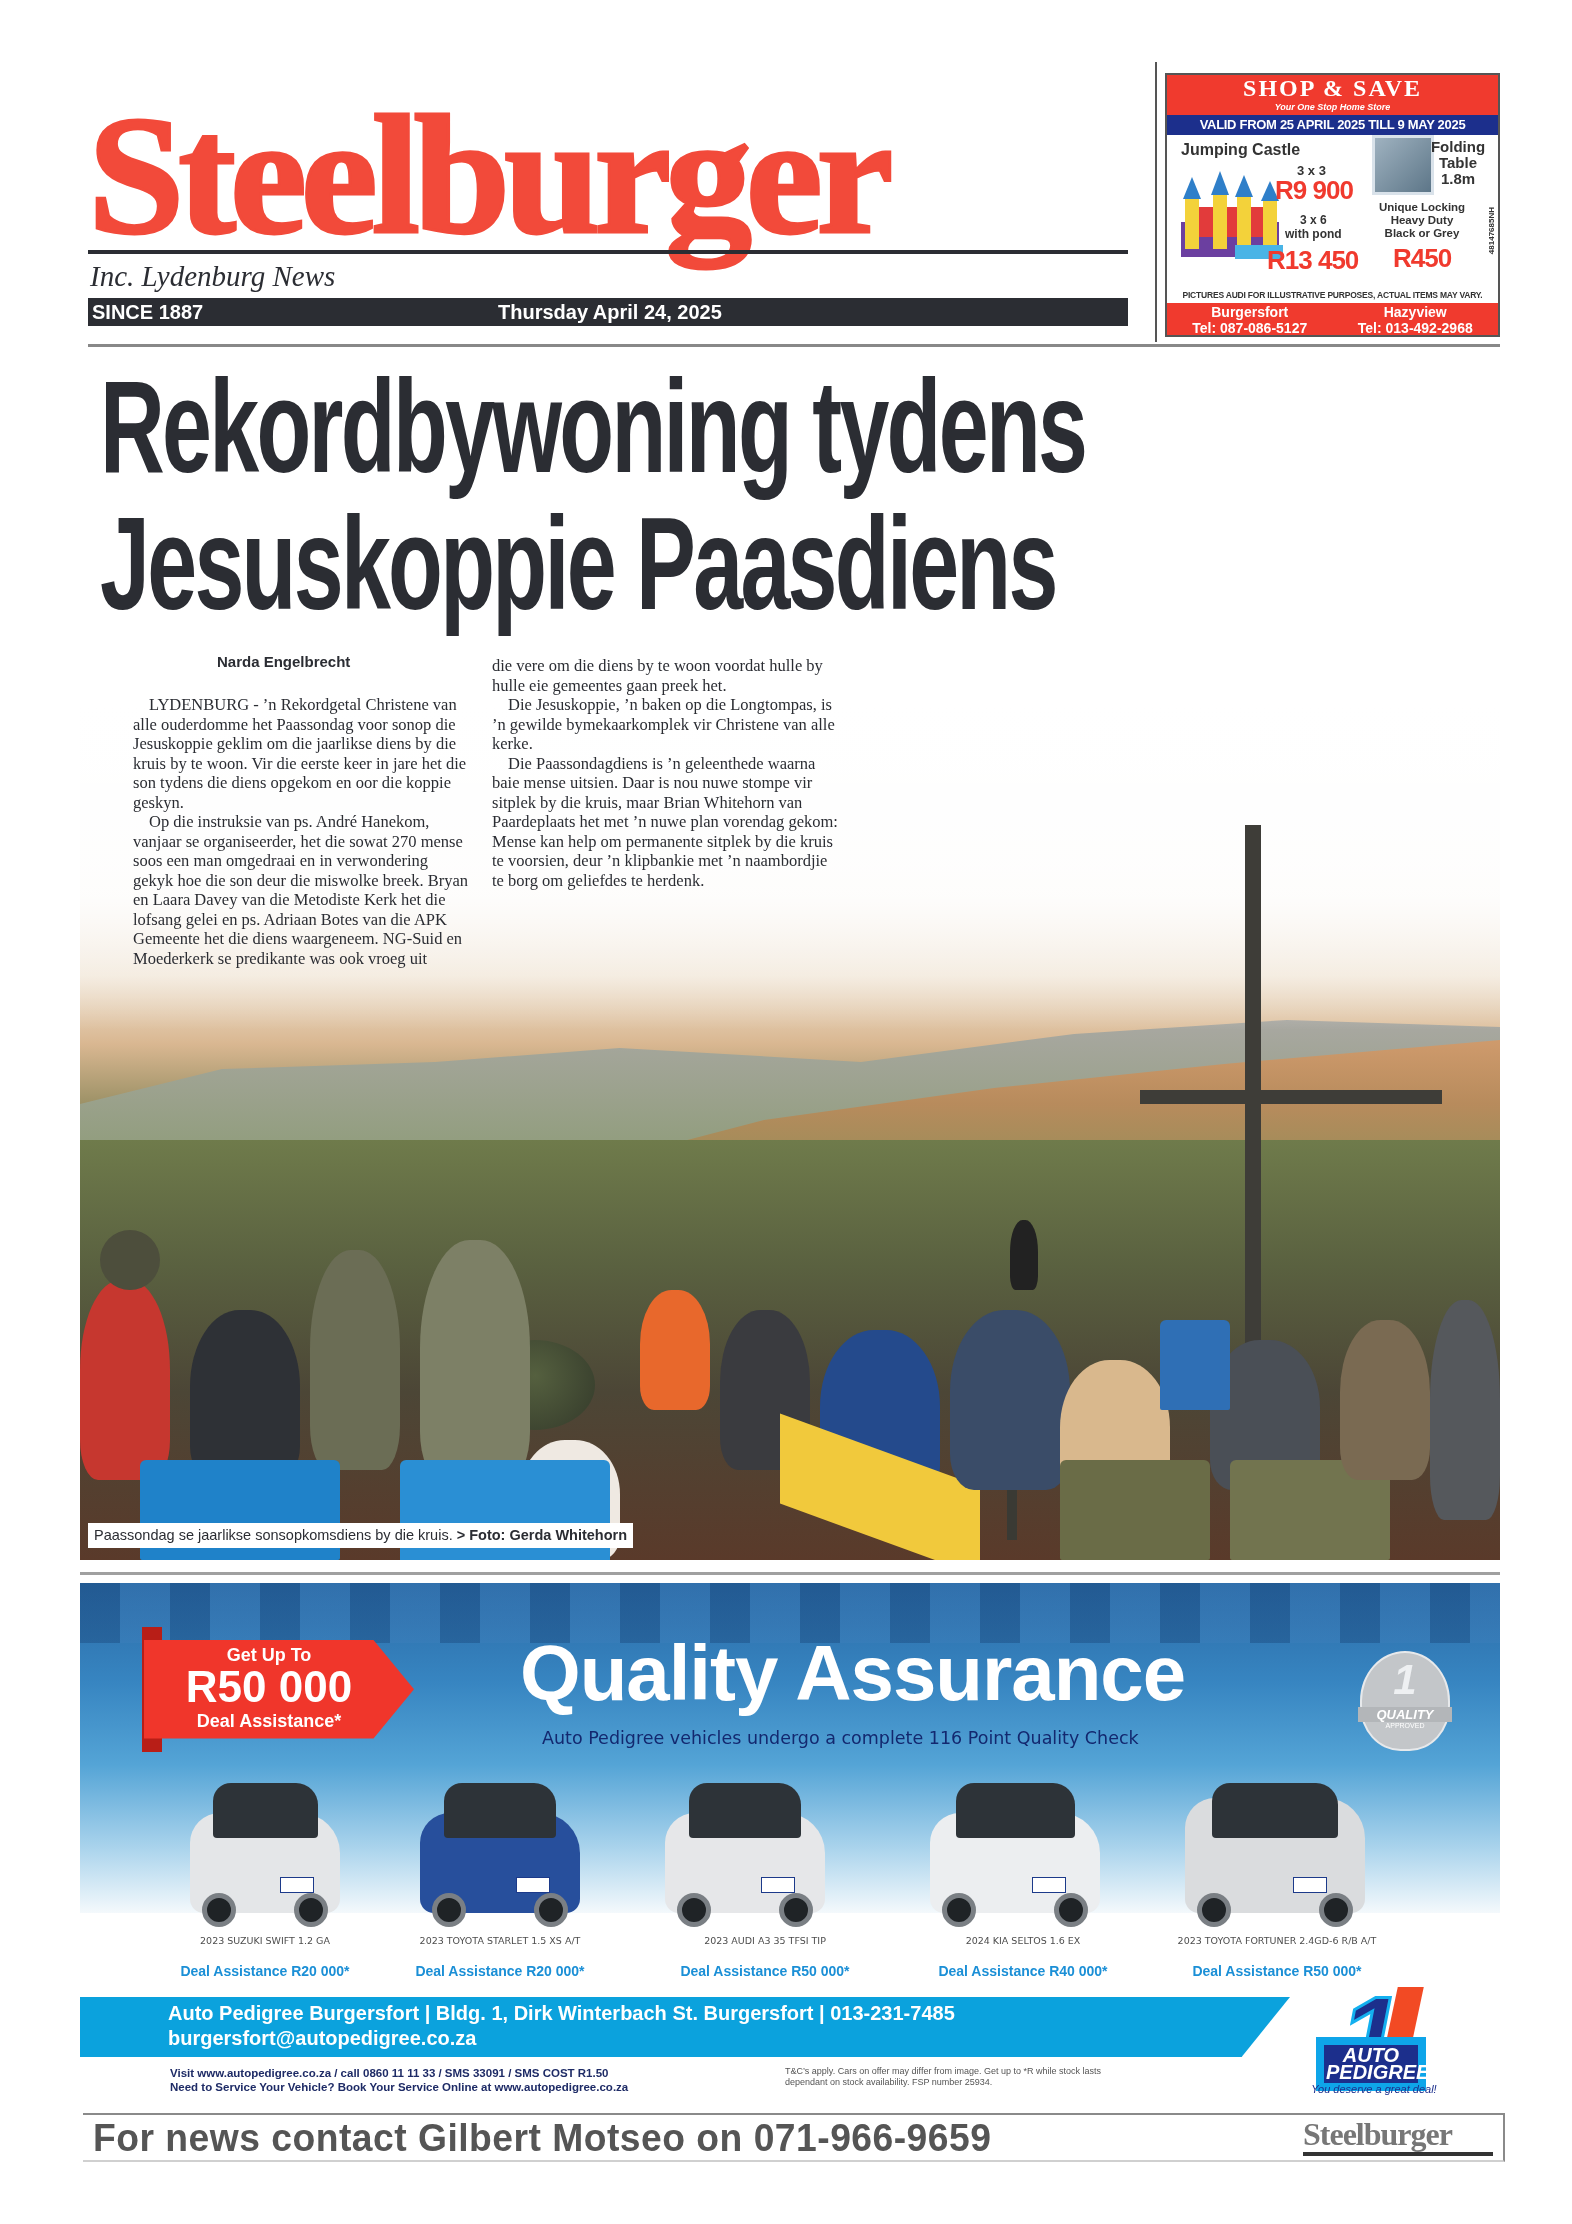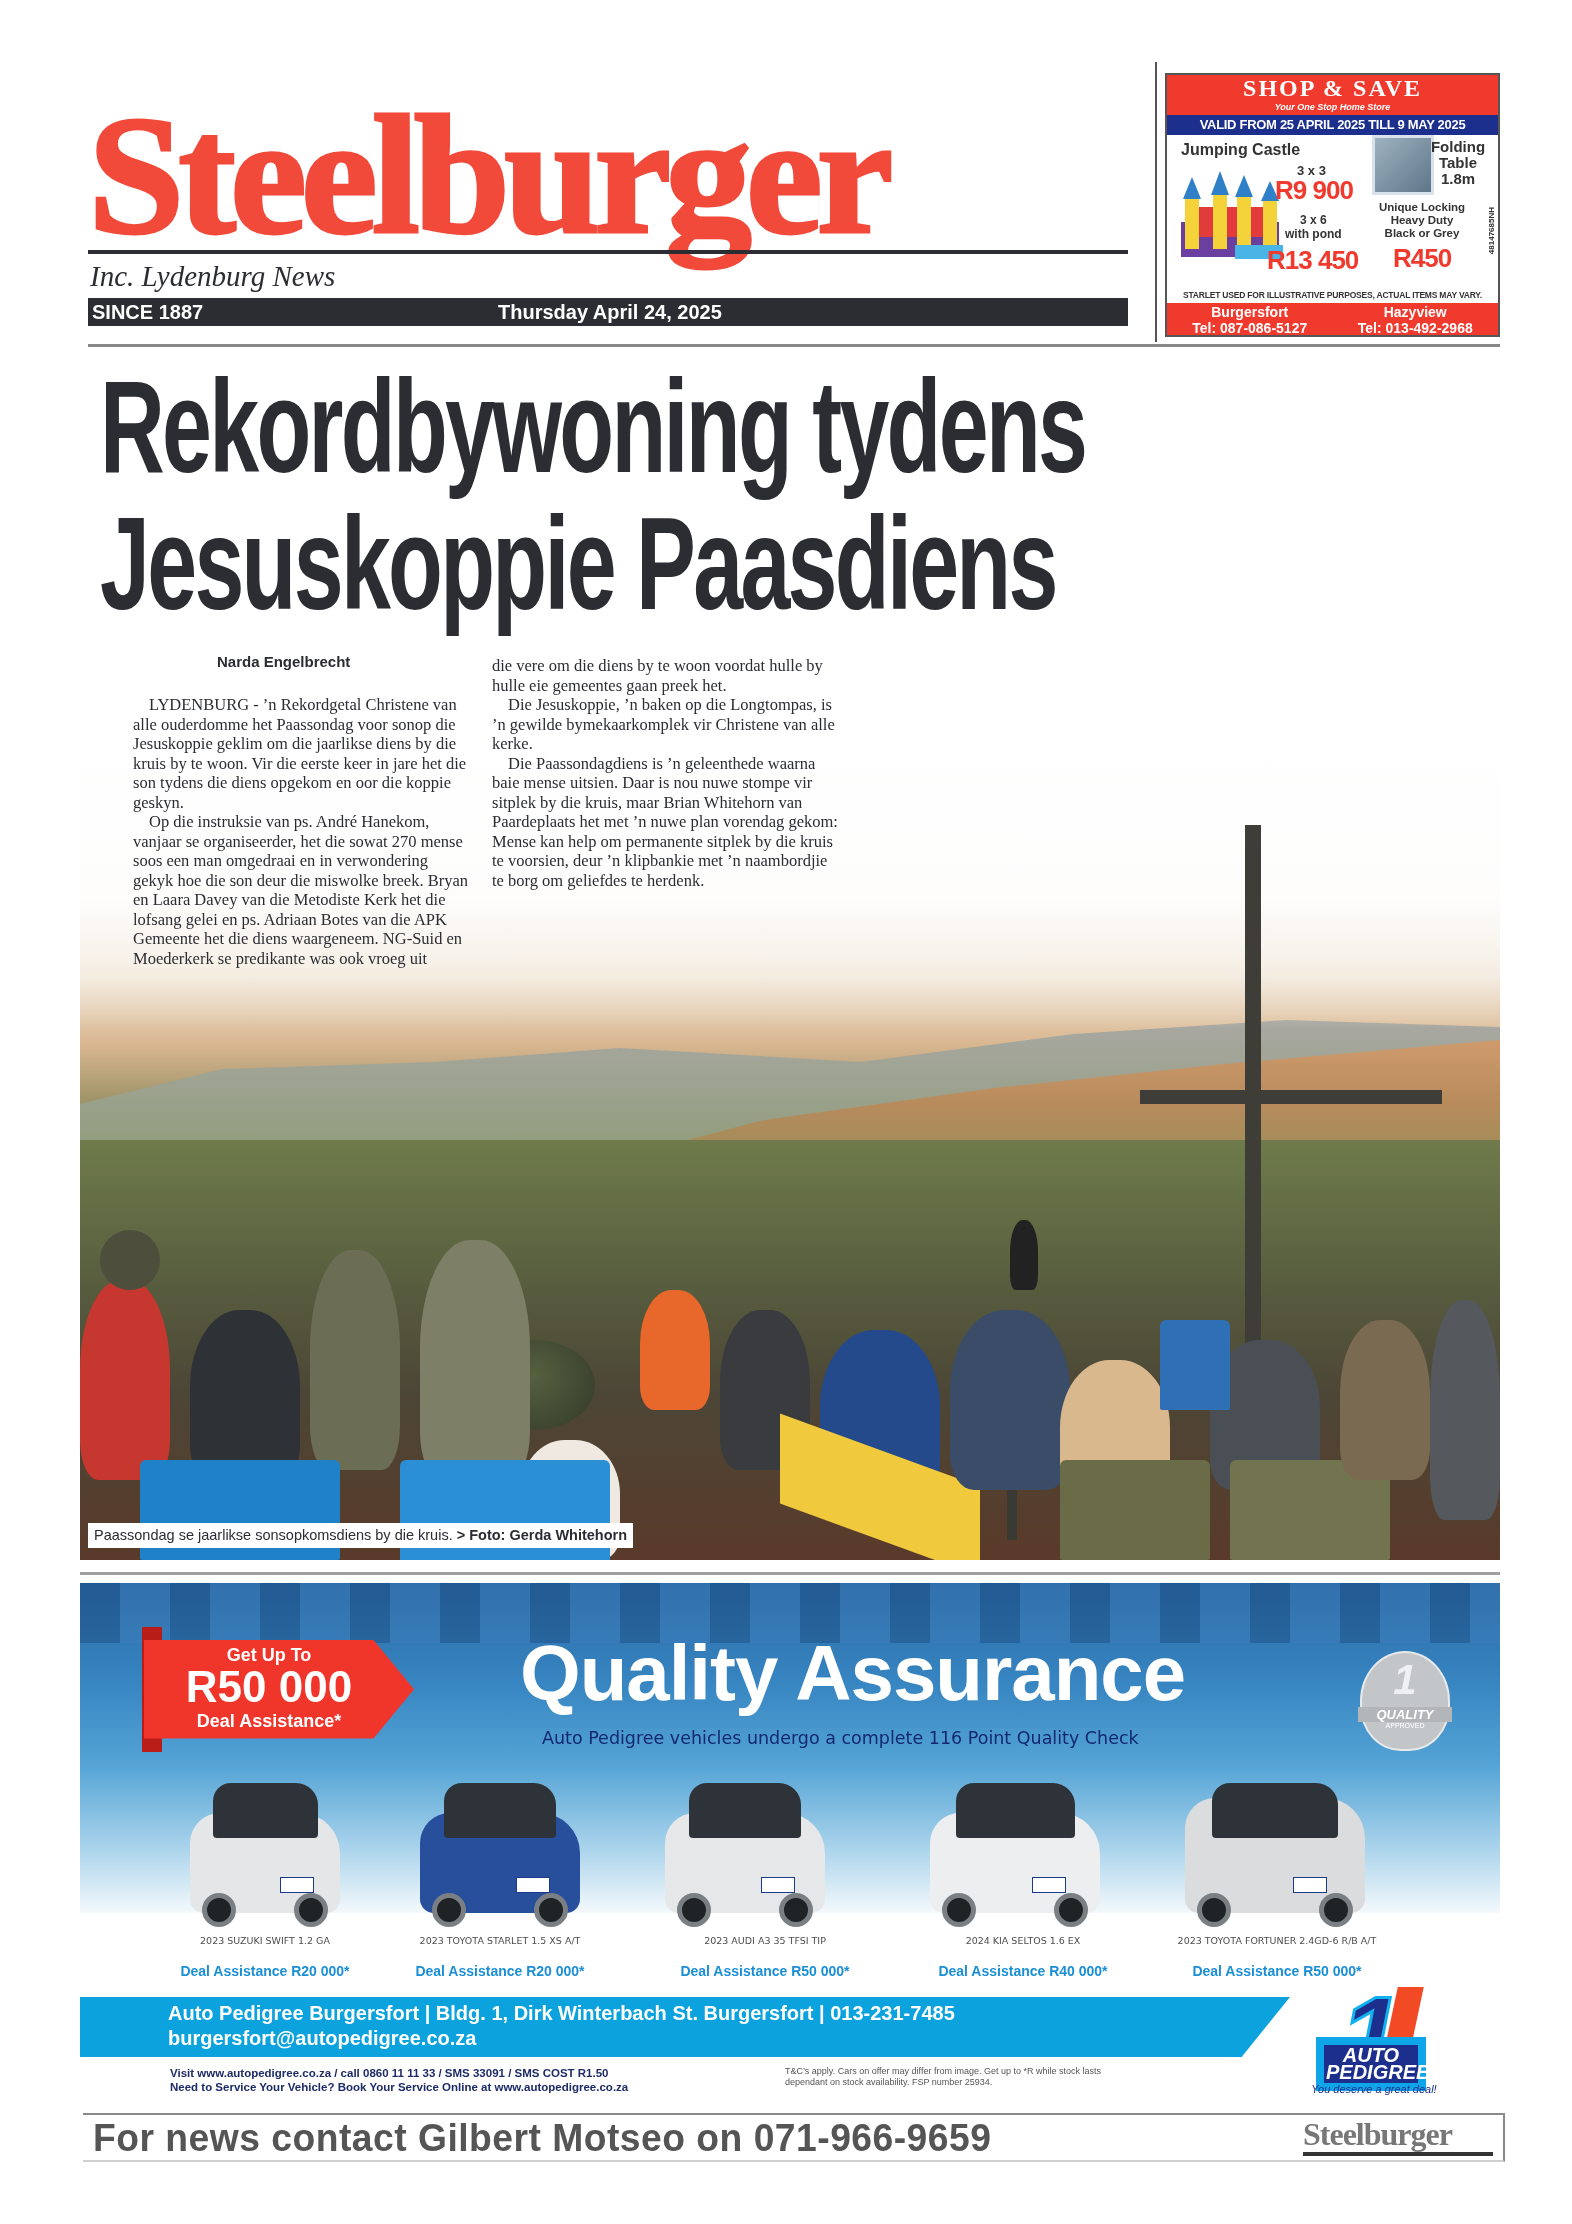--- a/index.html
+++ b/index.html
@@ -177,21 +177,21 @@
       <div>1.8m</div>
     </div>
     <div class="ft-desc">
       <div>Unique Locking</div>
       <div>Heavy Duty</div>
       <div>Black or Grey</div>
     </div>
     <div class="p3">R450</div>
     <div class="code">48147685NH</div>
   </div>
-  <div class="disclaimer">STARLET USED FOR ILLUSTRATIVE PURPOSES, ACTUAL ITEMS MAY VARY.</div>
+  <div class="disclaimer">PICTURES AUDI FOR ILLUSTRATIVE PURPOSES, ACTUAL ITEMS MAY VARY.</div>
   <div class="bottom">
     <div>
       <div>Burgersfort</div>
       <div>Tel: 087-086-5127</div>
     </div>
     <div>
       <div>Hazyview</div>
       <div>Tel: 013-492-2968</div>
     </div>
   </div>

